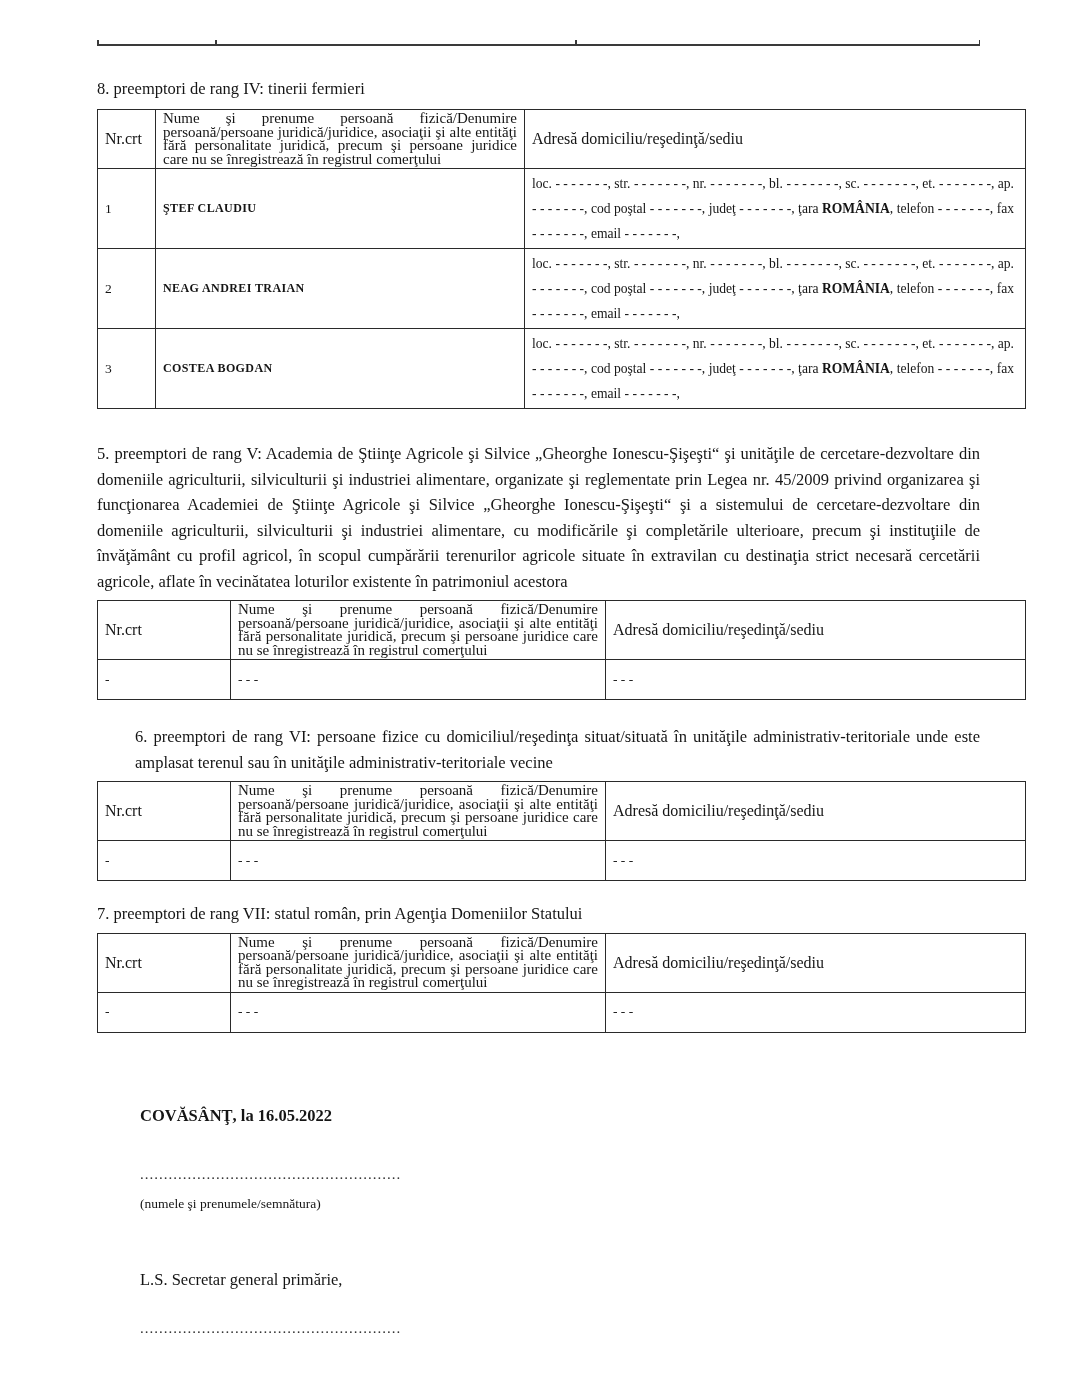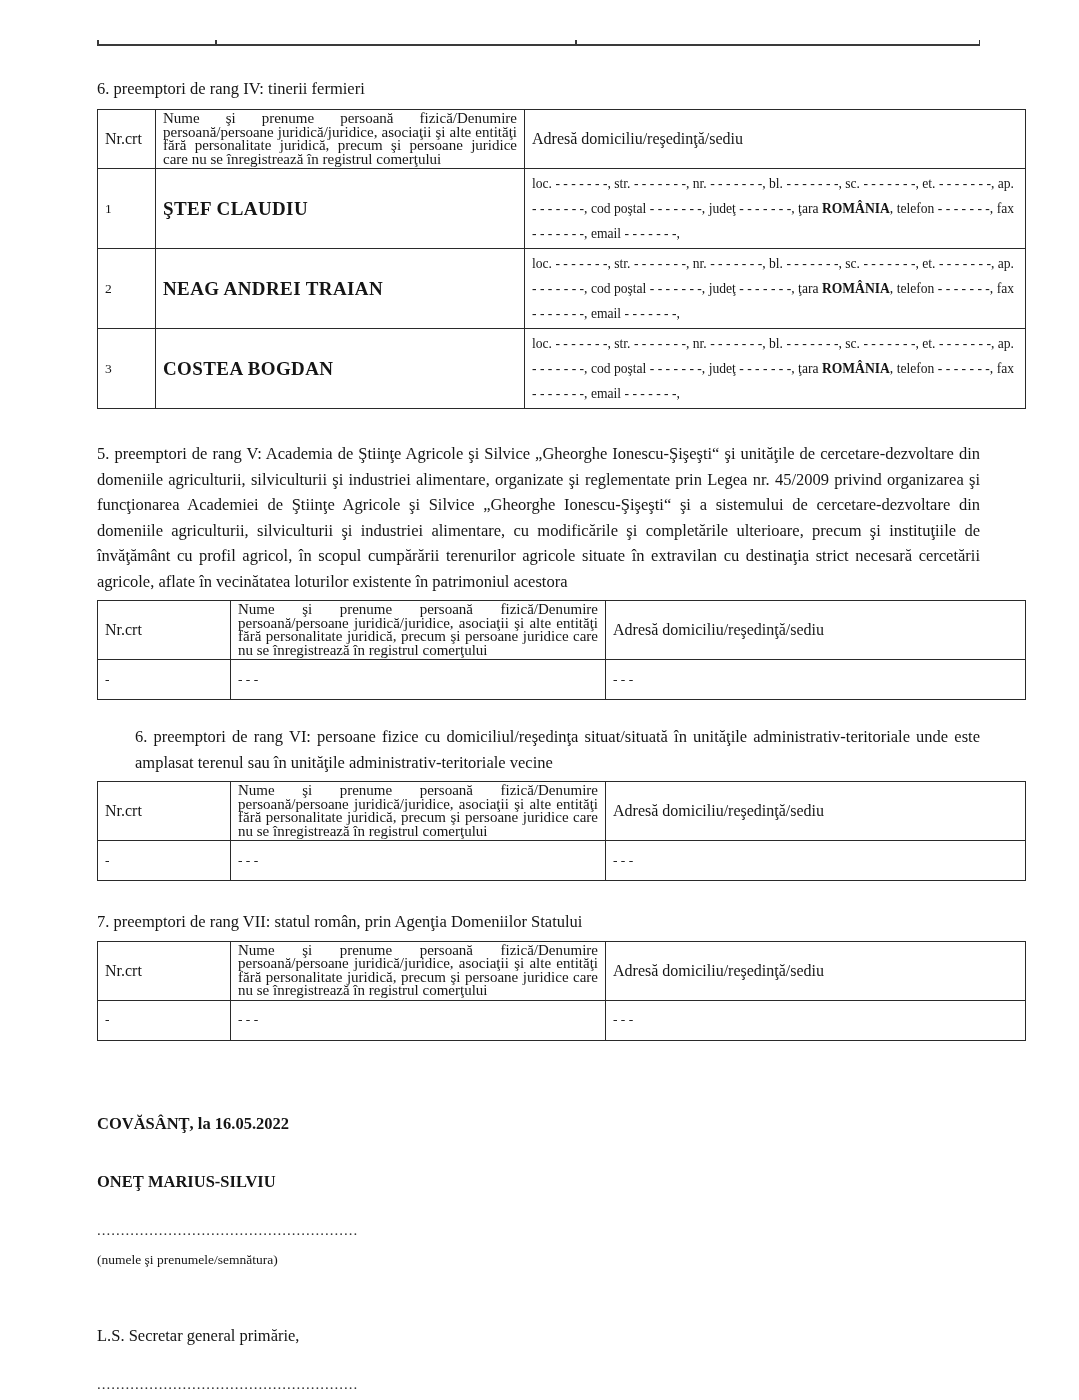--- a/index.html
+++ b/index.html
@@ -35,52 +35,52 @@
   .ts .c-nr{width:118px;}
   .ts .c-name{width:360px;}
   .ts .c-addr{width:405px;}
   .hdr-row td{height:47px;}
   .hdr-small{
     font-size:15px;line-height:13.5px;text-align:justify;
   }
   .hdr-plain{font-size:16px;}
   .t4 .body-row td{height:70px;}
   .ts .body-row td{height:35px;}
-  .name-cell{font-weight:bold;font-size:19px;letter-spacing:.4px;}
+  .name-cell{font-weight:bold;font-size:12px;letter-spacing:.4px;}
   .addr-cell{font-size:13.6px;line-height:25px;}
   .dash-cell{font-size:13.5px;}
   .para{
     font-size:16.5px;line-height:25.5px;text-align:justify;
     margin:30px 0 6px 0;
   }
   .sp-5{margin-top:32px;}
   .sp-6{margin-top:24px;margin-left:38px;}
-  .sp-7{margin-top:28px;}
-  .footer{margin-top:70px;font-size:16.5px;line-height:26px;}
+  .sp-7{margin-top:20px;}
+  .footer{margin-top:70px;font-size:16.5px;line-height:26px;margin-left:43px;}
   .f-bold{font-weight:bold;}
   .f-place{margin-bottom:32px;}
   .f-dots{margin-top:22px;font-size:15px;letter-spacing:1px;color:#333;}
   .f-hint{font-size:13.5px;margin-top:4px;}
   .f-block2{margin-top:50px;}
 </style>
 </head>
 <body>
 
 <div class="page">
 
   <div class="top-rule">
     <span class="tick" style="left:0;"></span>
     <span class="tick" style="left:118px;"></span>
     <span class="tick" style="left:478px;"></span>
     <span class="tick" style="right:0;"></span>
   </div>
 
   <div class="content">
 
-    <p class="h-sec" style="text-align:left;">6. preemptori de rang IV: tinerii fermieri</p>
+    <p class="h-sec" style="text-align:left;">8. preemptori de rang IV: tinerii fermieri</p>
 
     <table class="t4">
       <tbody>
           <tr class="hdr-row">
         <td class="c-nr hdr-plain">Nr.crt</td>
         <td class="c-name hdr-small">Nume şi prenume persoană fizică/Denumire persoană/persoane juridică/juridice, asociaţii şi alte entităţi fără personalitate juridică, precum şi persoane juridice care nu se înregistrează în registrul comerţului</td>
         <td class="c-addr hdr-plain">Adresă domiciliu/reşedinţă/sediu</td>
       </tr>
       <tr class="body-row">
         <td class="c-nr dash-cell">1</td>
@@ -147,21 +147,20 @@
         <td class="c-nr dash-cell">-</td>
         <td class="c-name dash-cell">- - -</td>
         <td class="c-addr dash-cell">- - -</td>
       </tr>
     </tbody>
       </table>
 
     <div class="footer">
       <div class="f-bold f-place">COVĂSÂNŢ, la 16.05.2022</div>
 
-      <div class="f-bold">ONEŢ MARIUS-SILVIU</div>
       <div class="f-dots">.......................................................</div>
       <div class="f-hint">(numele şi prenumele/semnătura)</div>
 
       <div class="f-block2">L.S. Secretar general primărie,</div>
       <div class="f-dots">.......................................................</div>
 
     </div>
 
   </div>
 </div>

